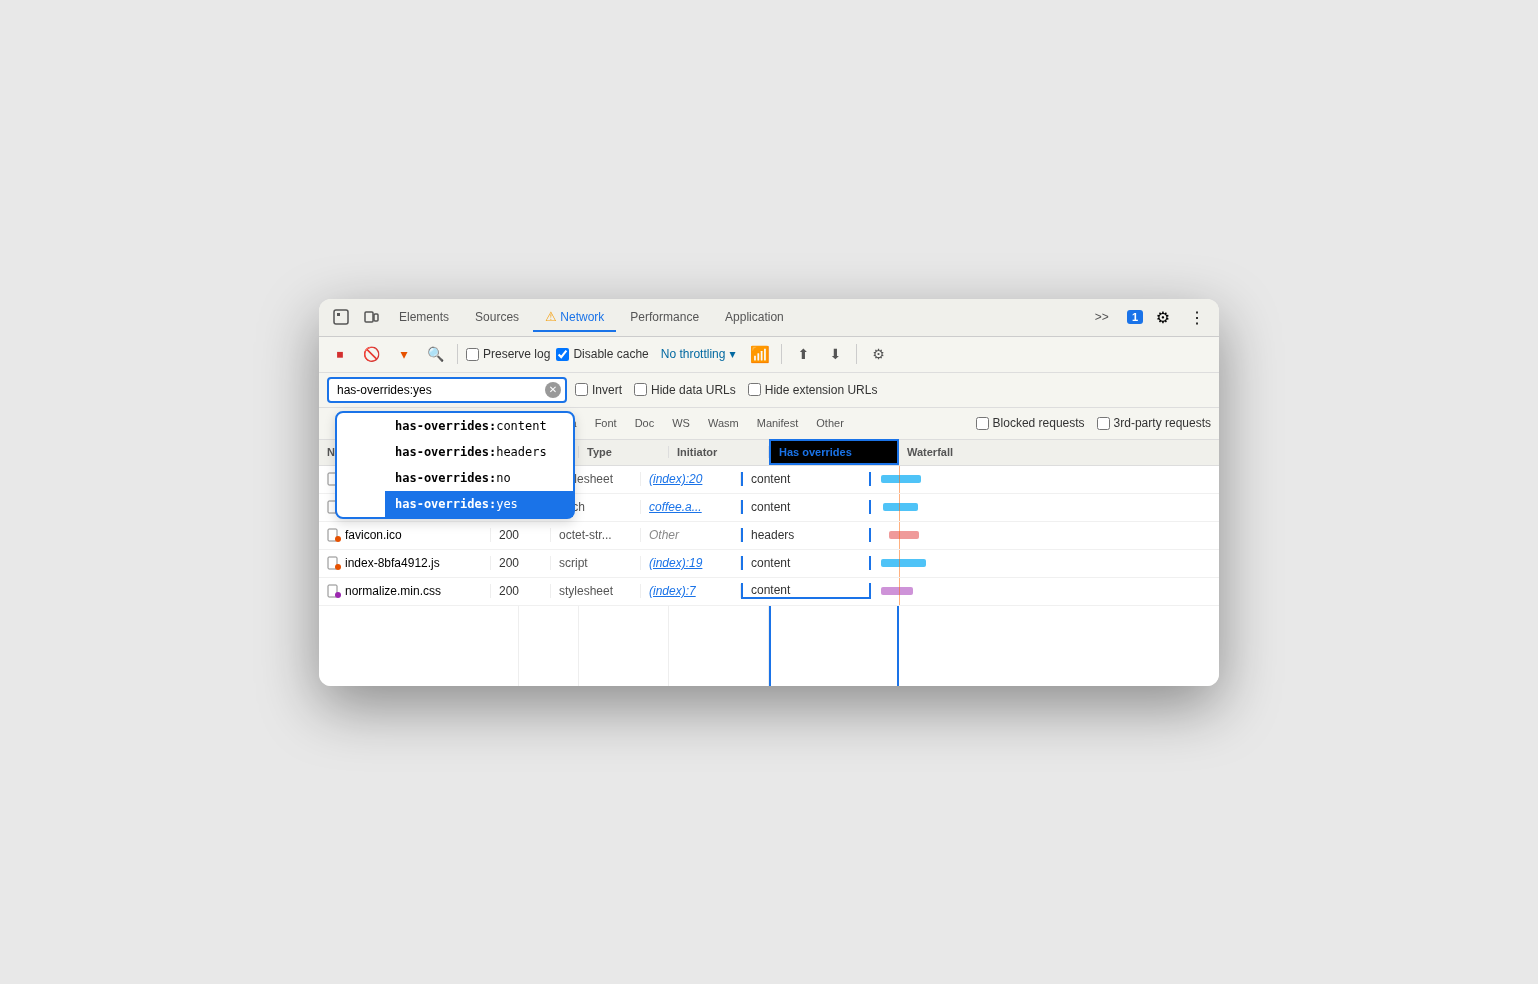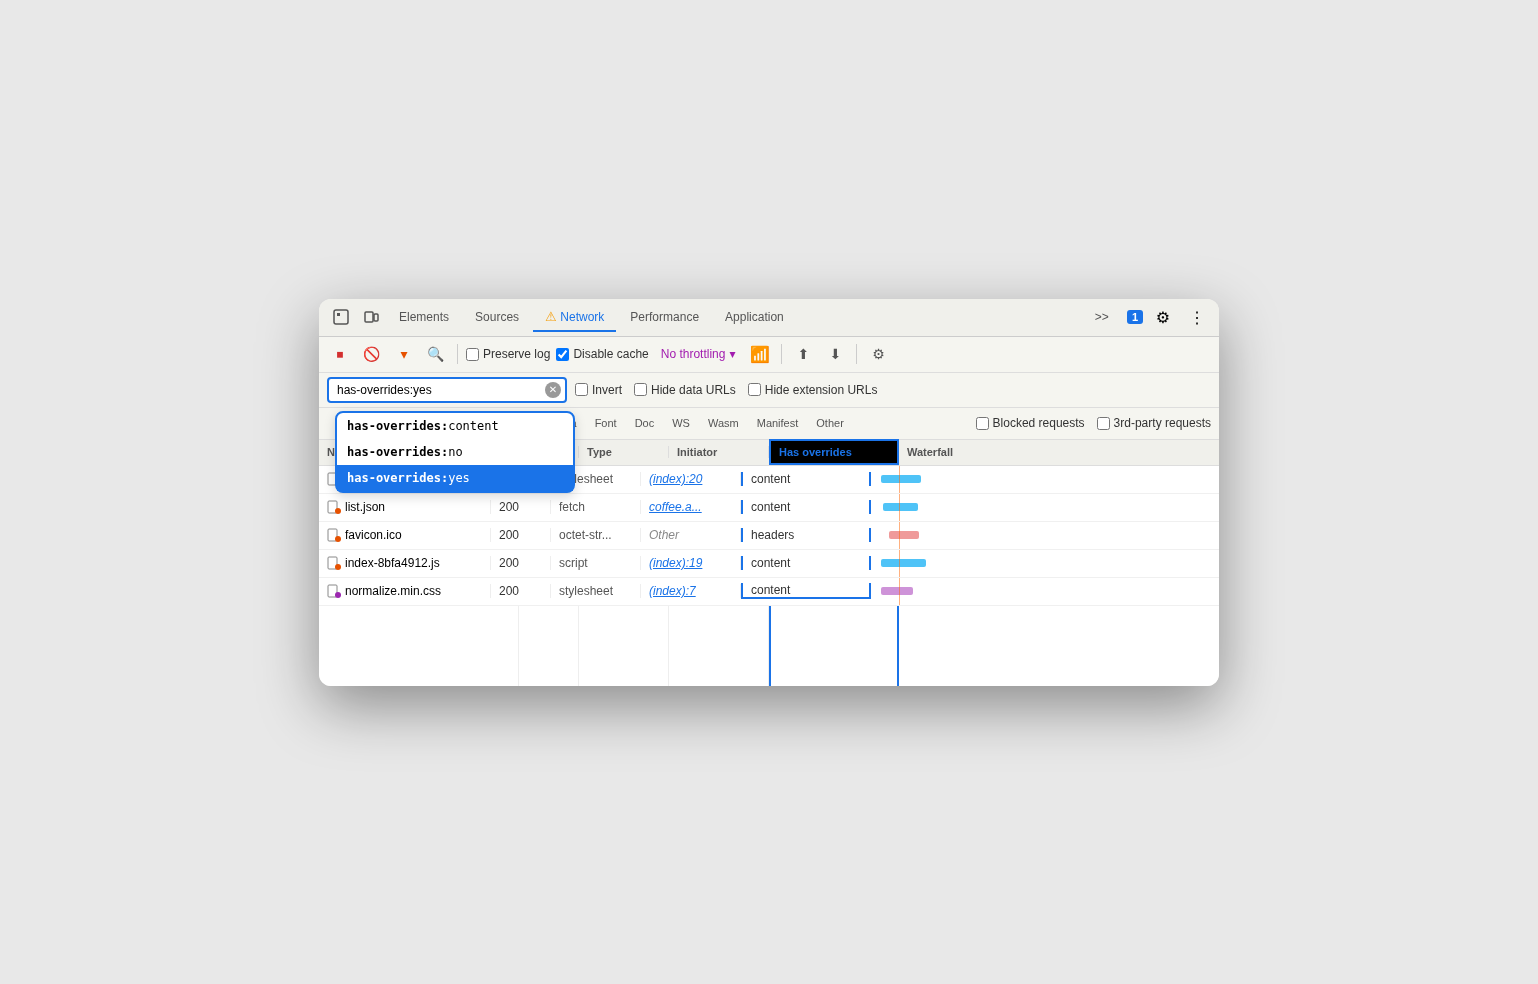--- a/index.html
+++ b/index.html
@@ -135,21 +135,21 @@
       color: #333;
       cursor: pointer;
       white-space: nowrap;
     }
     .toolbar-checkbox-label input { cursor: pointer; }
     .throttle-select {
       display: flex;
       align-items: center;
       gap: 4px;
       font-size: 12px;
-      color: #a21caf;
+      color: #0369a1;
       cursor: pointer;
       padding: 2px 6px;
       border-radius: 4px;
     }
     .filter-bar {
       background: #f5f5f0;
       border-bottom: 1px solid #ddd;
       display: flex;
       align-items: center;
       padding: 4px 8px;
@@ -190,20 +190,21 @@
     .autocomplete-dropdown {
       position: absolute;
       top: 34px;
       left: 8px;
       width: 240px;
       background: white;
       border: 2px solid #1a73e8;
       border-radius: 8px;
       z-index: 100;
       box-shadow: 0 4px 12px rgba(0,0,0,0.15);
+      padding-left: 48px;
     }
     .autocomplete-item {
       padding: 6px 10px;
       font-size: 12px;
       cursor: pointer;
       font-family: monospace;
     }
     .autocomplete-item.selected {
       background: #1a73e8;
       color: white;
@@ -419,20 +420,23 @@
   </div>
 
   <div class="filter-bar">
     <div class="filter-input-wrapper">
       <input class="filter-input" type="text" value="has-overrides:yes" style="">
       <div class="filter-clear">✕</div>
 
       <div class="autocomplete-dropdown">
         <div class="autocomplete-item">
           <span class="key">has-overrides:</span><span class="value">content</span>
+        </div>
+        <div class="autocomplete-item">
+          <span class="key">has-overrides:</span><span class="value">headers</span>
         </div>
         <div class="autocomplete-item">
           <span class="key">has-overrides:</span><span class="value">no</span>
         </div>
         <div class="autocomplete-item selected">
           <span class="key">has-overrides:</span><span class="value">yes</span>
         </div>
       </div>
     </div>
     <div class="filter-options">

